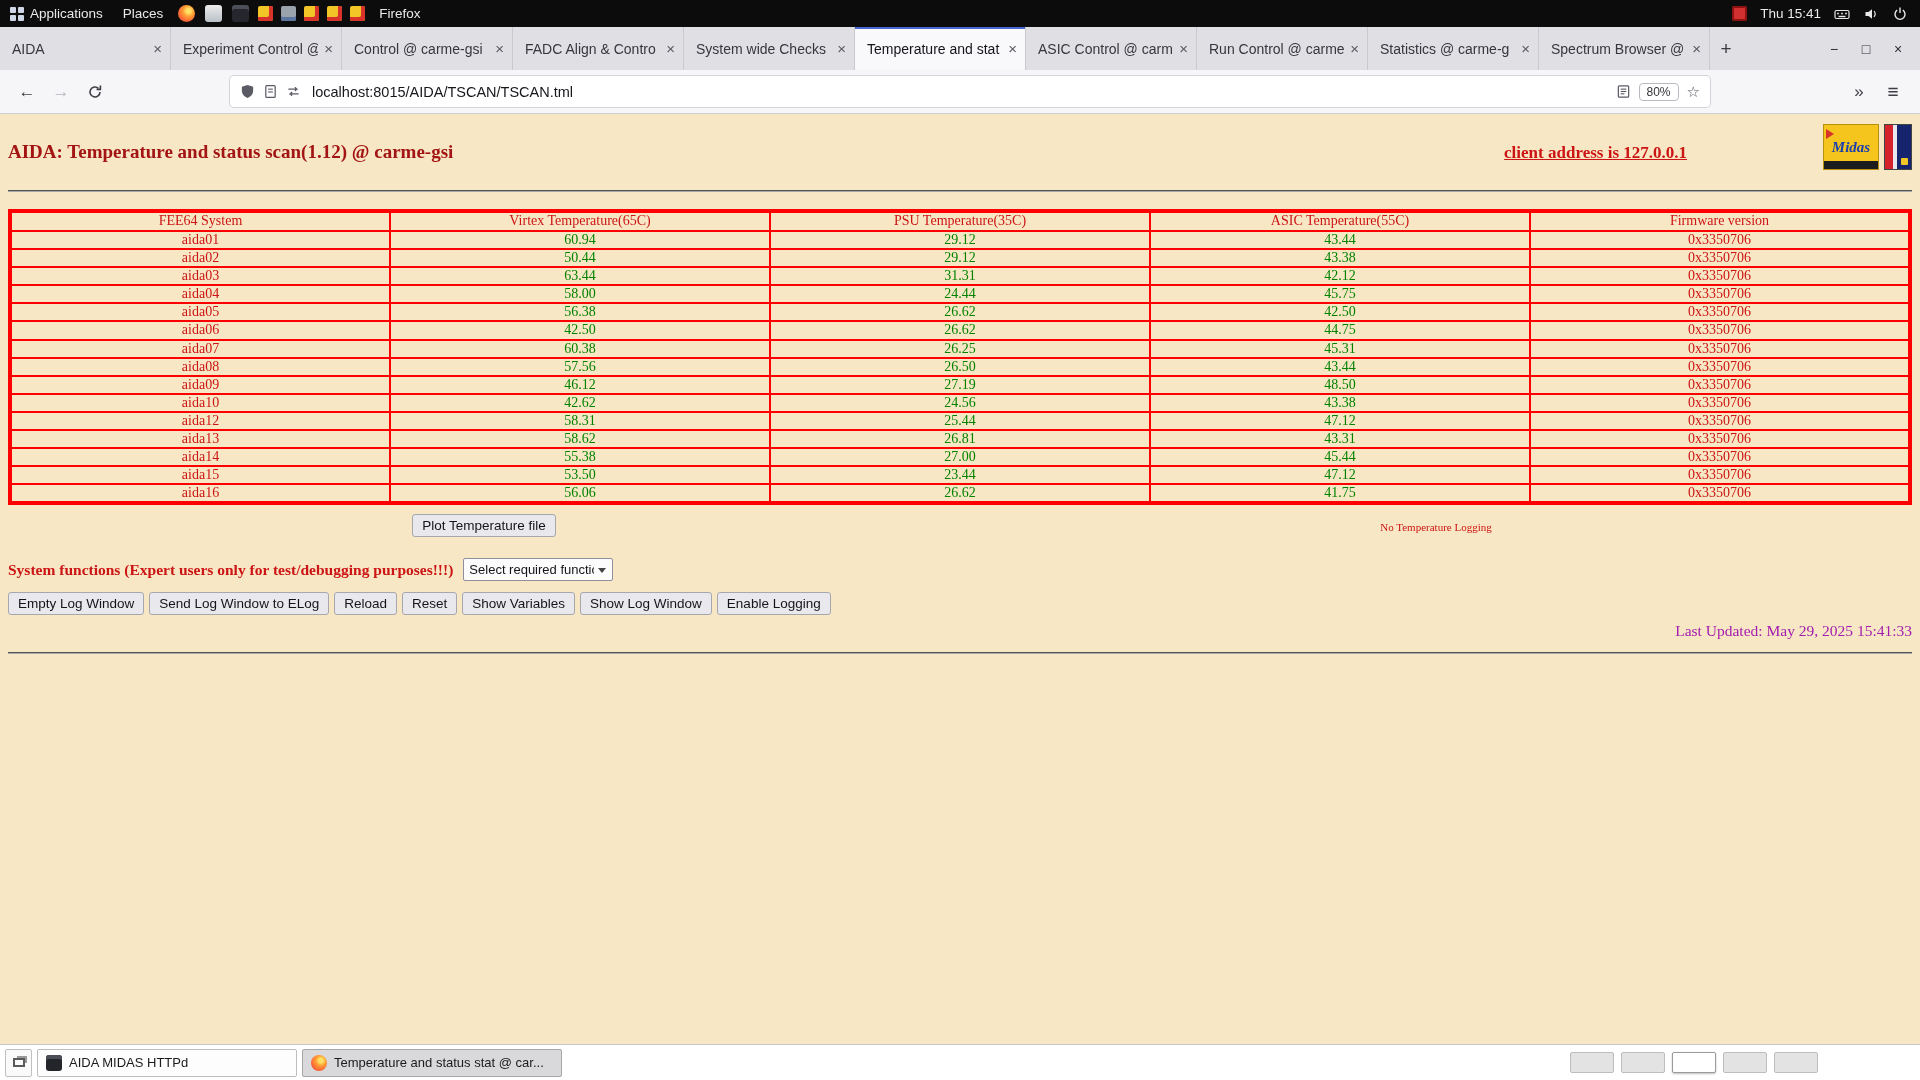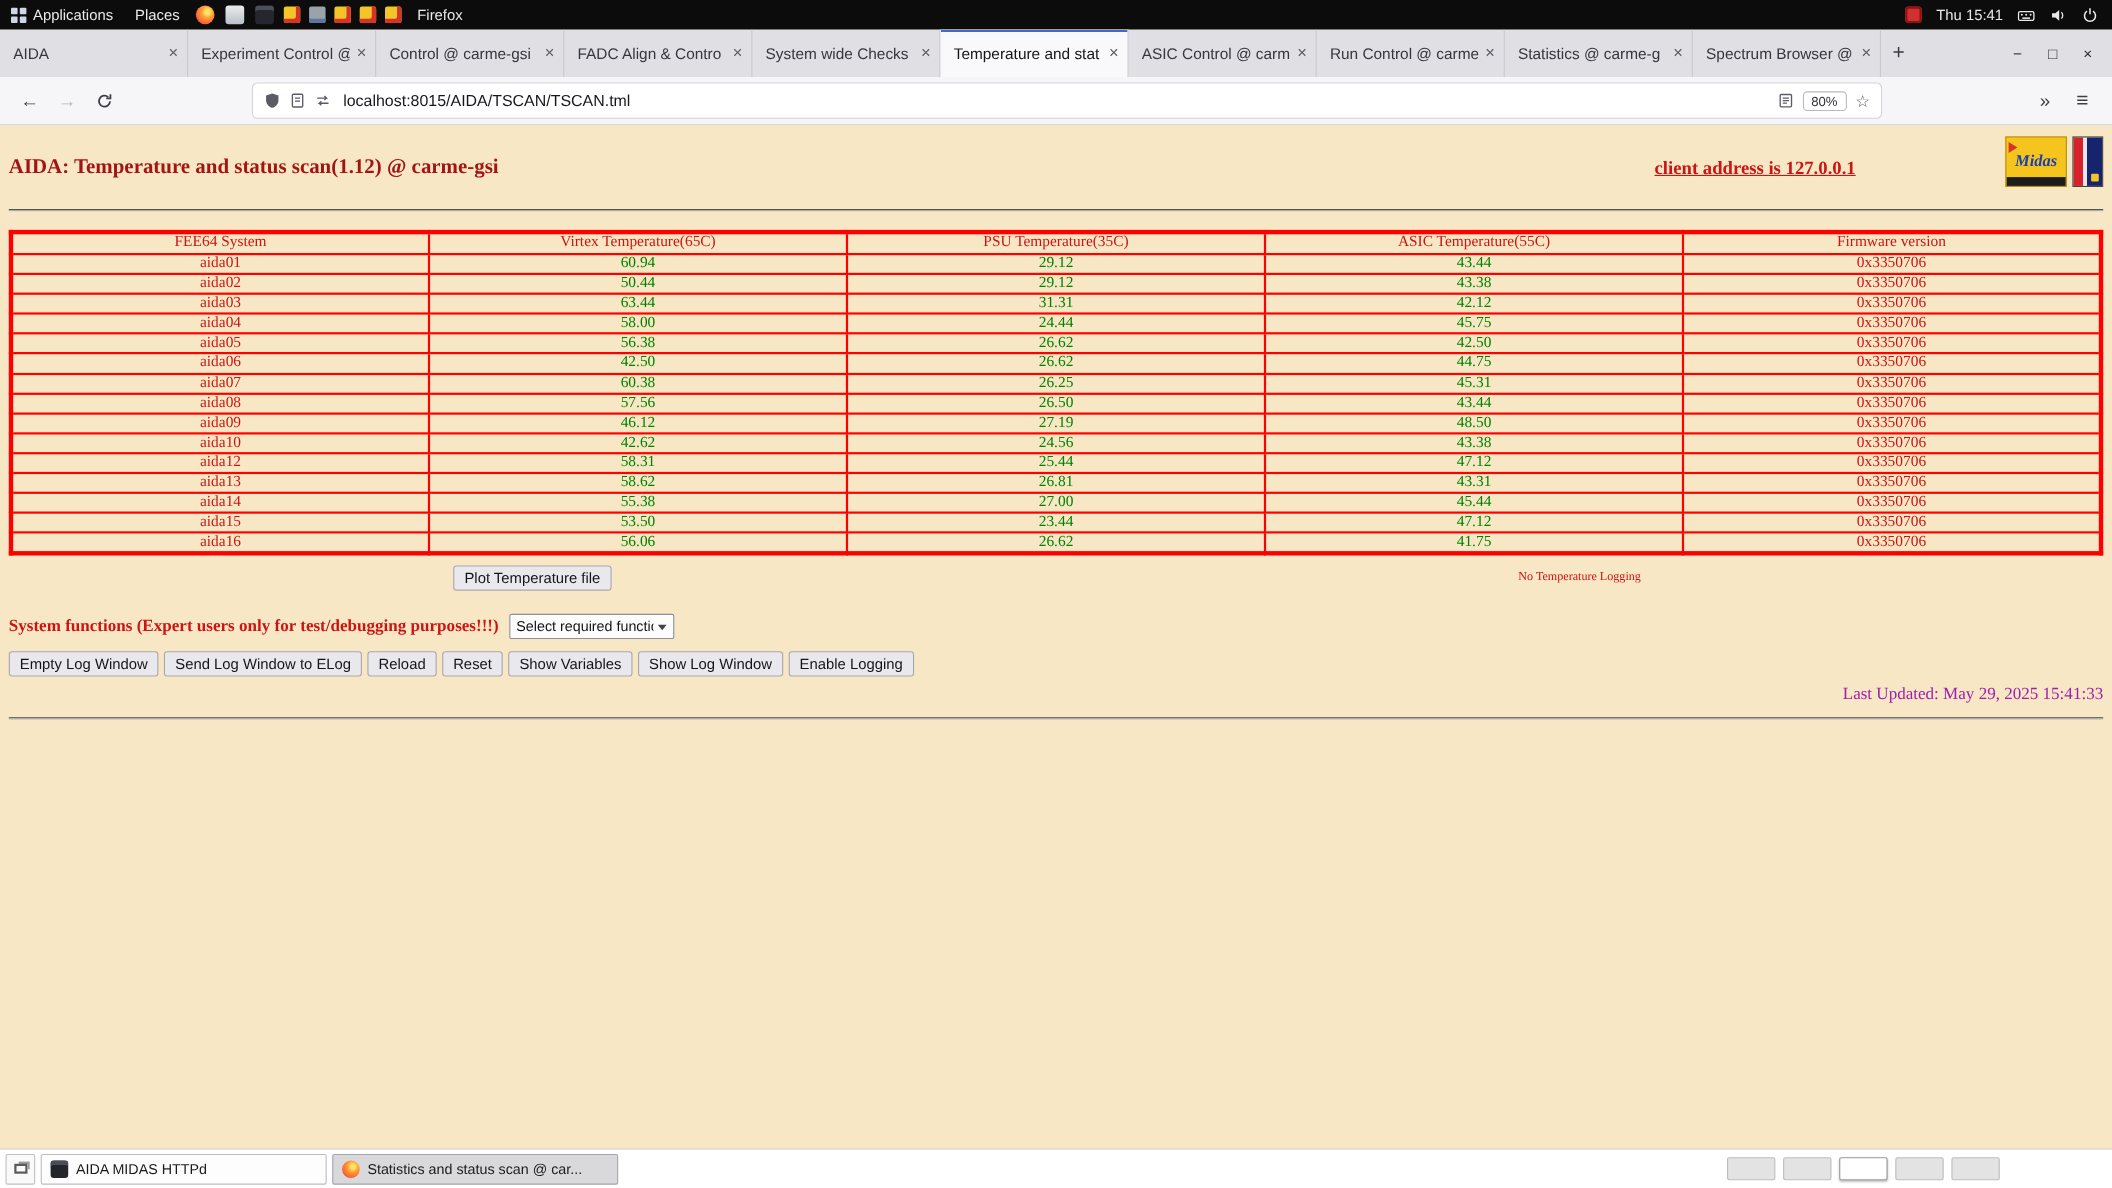--- a/index.html
+++ b/index.html
@@ -76,21 +76,21 @@
 
   table.tscan { width:100%; border-collapse:collapse; margin-top:17px;
                 border:4px solid #ff0000; table-layout:fixed; }
   .tscan th, .tscan td { border:2px solid #ff0000; text-align:center; padding:0;
                          font-size:14px; line-height:1.15; }
   .tscan th { color:#cc1414; font-weight:normal; height:20px; }
   .tscan td { height:17px; }
   .tscan td.red { color:#cc1414; }
   .tscan td.green { color:#008200; }
 
-  .under-row { display:flex; margin-top:9px; }
+  .under-row { display:flex; align-items:center; margin-top:9px; }
   .half { width:50%; text-align:center; }
   button { font:13.5px "Liberation Sans", sans-serif; background:#e9e9ed;
            border:1px solid #a7a7b0; border-radius:3px; padding:3px 9px; color:#15141a; cursor:default; }
   .red-note { color:#cc1414; font-size:11px; }
 
   .sysfn-row { margin-top:21px; display:flex; align-items:center; gap:10px; }
   .sysfn-label { color:#cc1414; font-weight:bold; font-size:15.5px; }
   .sel-wrap { position:relative; display:inline-block; }
   select { font:13px "Liberation Sans", sans-serif; width:150px; height:23px;
            border:1px solid #8f8f9d; border-radius:2px; background:#fcfcfd; color:#15141a;
@@ -445,21 +445,21 @@
     <div class="show-desktop">
       <span class="win-ico"></span>
     </div>
     <div class="task-items">
         <div class="task-item">
           <span class="ti-icon terminal-icon"></span>
           <span class="ti-label">AIDA MIDAS HTTPd</span>
         </div>
         <div class="task-item active">
           <span class="ti-icon firefox-icon"></span>
-          <span class="ti-label">Statistics and status scan @ car...</span>
+          <span class="ti-label">Temperature and status stat @ car...</span>
         </div>
       </div>
     <div class="pager">
         <span class="ws"></span>
         <span class="ws"></span>
         <span class="ws active"></span>
         <span class="ws"></span>
         <span class="ws"></span>
       </div>
     <div class="pager-gap"></div>

